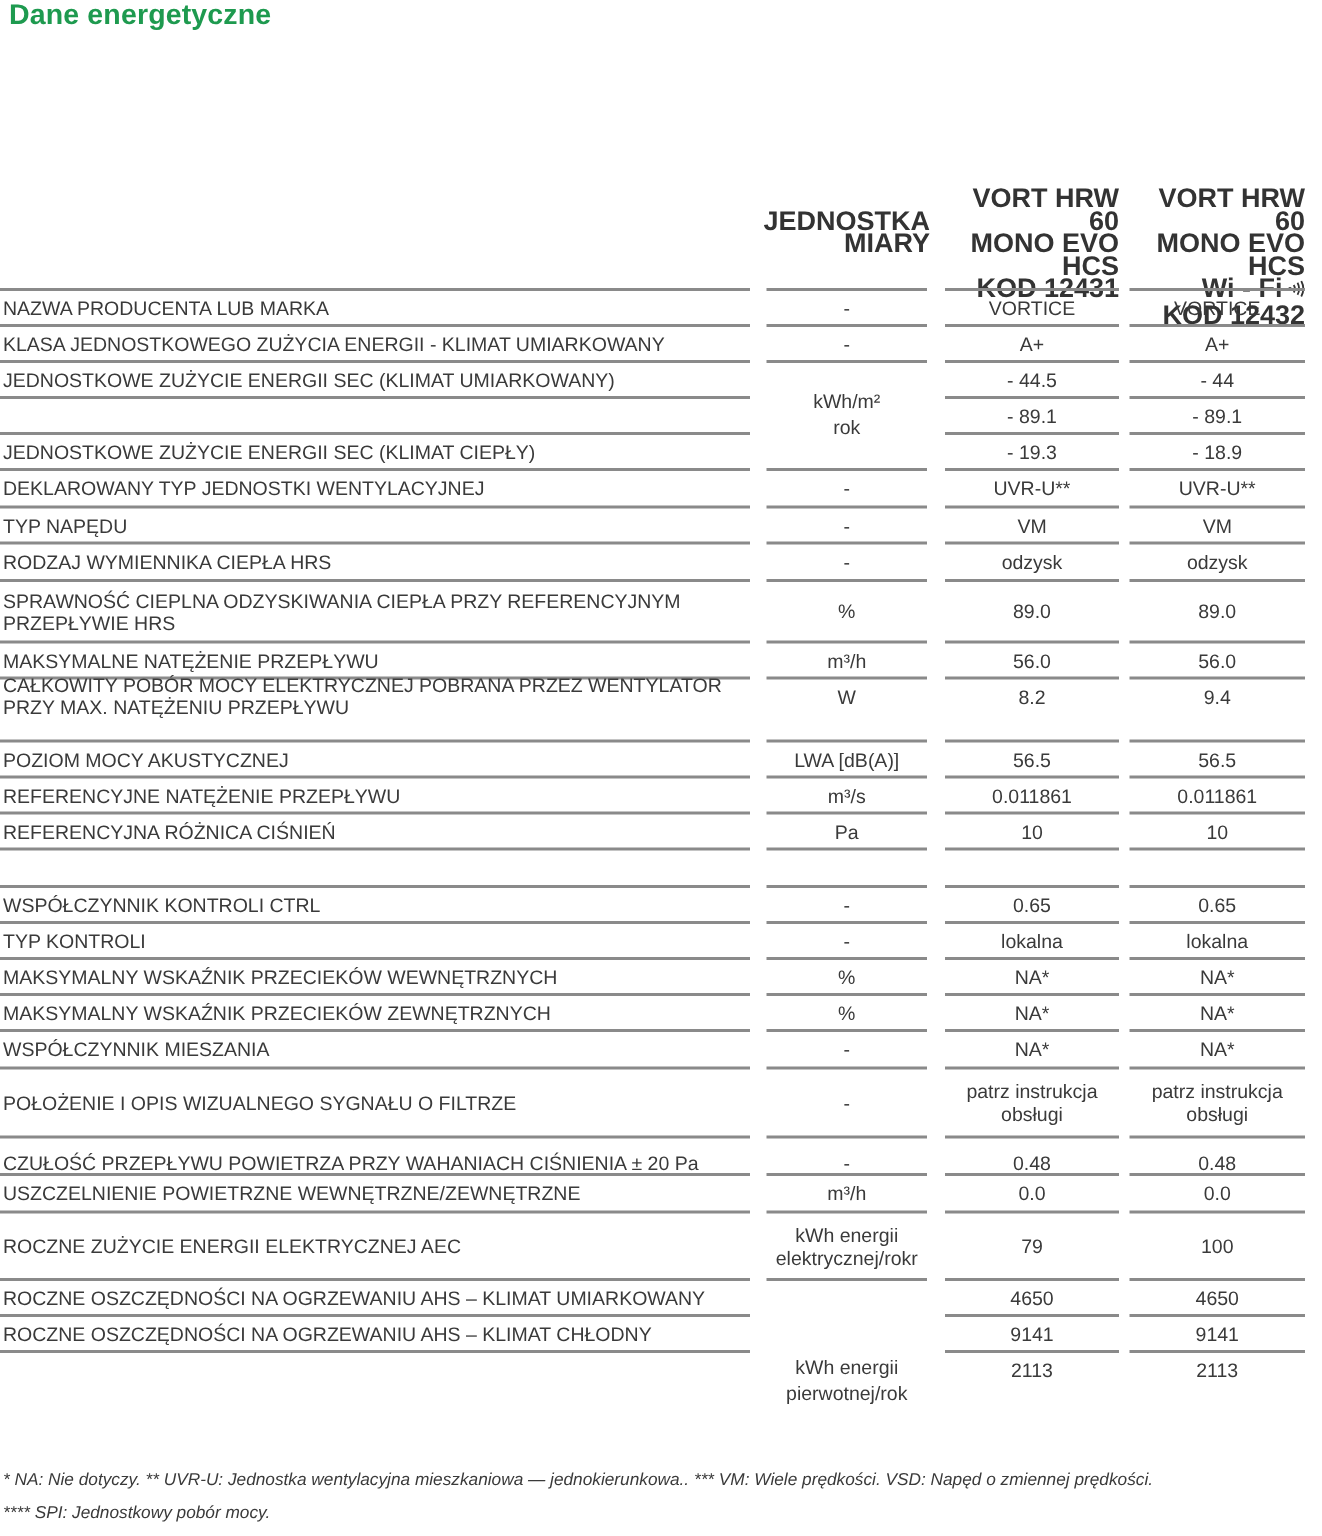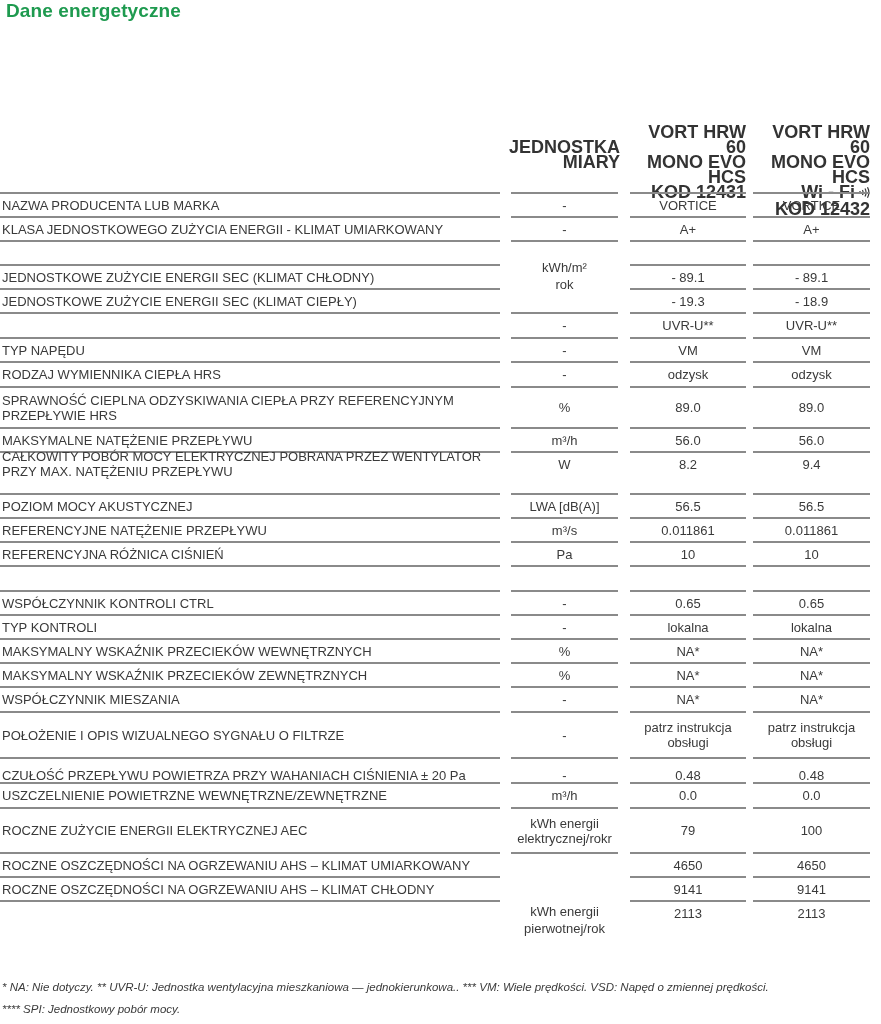--- a/index.html
+++ b/index.html
@@ -89,27 +89,38 @@
           <span>A+</span>
         </div>
         <div class="cell col-v2">
           <span>A+</span>
         </div>
       </div>
       <div class="line l-label" style="top: 48px;"></div>
       <div class="line l-unit" style="top: 48px;"></div>
       <div class="line l-v1" style="top: 48px;"></div>
       <div class="line l-v2" style="top: 48px;"></div>
+      <div class="row" style="position: absolute; left: 0px; width: 881px; top: 50px; height: 22px;">
+        <div class="cell col-label">
+          <span>JEDNOSTKOWE ZUŻYCIE ENERGII SEC (KLIMAT UMIARKOWANY)</span>
+        </div>
+        <div class="cell col-unit">
+          <span></span>
+        </div>
+        <div class="cell col-v1">
+          <span>- 44.5</span>
+        </div>
+        <div class="cell col-v2">
+          <span>- 44</span>
+        </div>
+      </div>
       <div class="line l-label" style="top: 72px;"></div>
       <div class="line l-v1" style="top: 72px;"></div>
       <div class="line l-v2" style="top: 72px;"></div>
       <div class="row" style="position: absolute; left: 0px; width: 881px; top: 74px; height: 22px;">
-        <div class="cell col-label">
-          <span>JEDNOSTKOWE ZUŻYCIE ENERGII SEC (KLIMAT CHŁODNY)</span>
-        </div>
         <div class="cell col-unit">
           <span></span>
         </div>
         <div class="cell col-v1">
           <span>- 89.1</span>
         </div>
         <div class="cell col-v2">
           <span>- 89.1</span>
         </div>
       </div>
@@ -128,20 +139,23 @@
         </div>
         <div class="cell col-v2">
           <span>- 18.9</span>
         </div>
       </div>
       <div class="line l-label" style="top: 120px;"></div>
       <div class="line l-unit" style="top: 120px;"></div>
       <div class="line l-v1" style="top: 120px;"></div>
       <div class="line l-v2" style="top: 120px;"></div>
       <div class="row" style="position: absolute; left: 0px; width: 881px; top: 122px; height: 23px;">
+        <div class="cell col-label">
+          <span>DEKLAROWANY TYP JEDNOSTKI WENTYLACYJNEJ</span>
+        </div>
         <div class="cell col-unit">
           <span>-</span>
         </div>
         <div class="cell col-v1">
           <span>UVR-U**</span>
         </div>
         <div class="cell col-v2">
           <span>UVR-U**</span>
         </div>
       </div>

